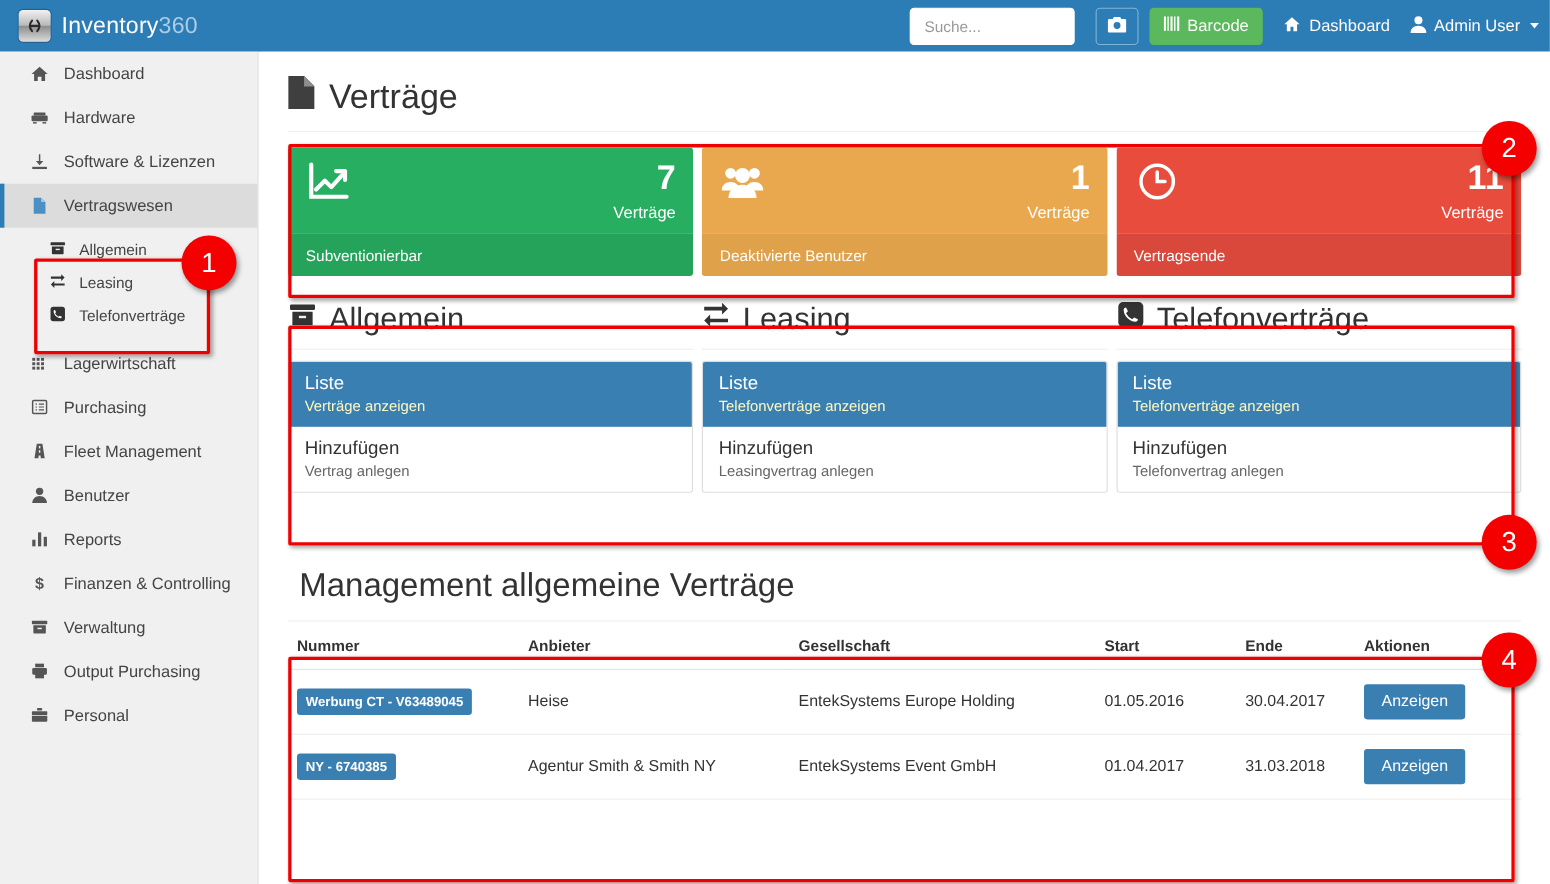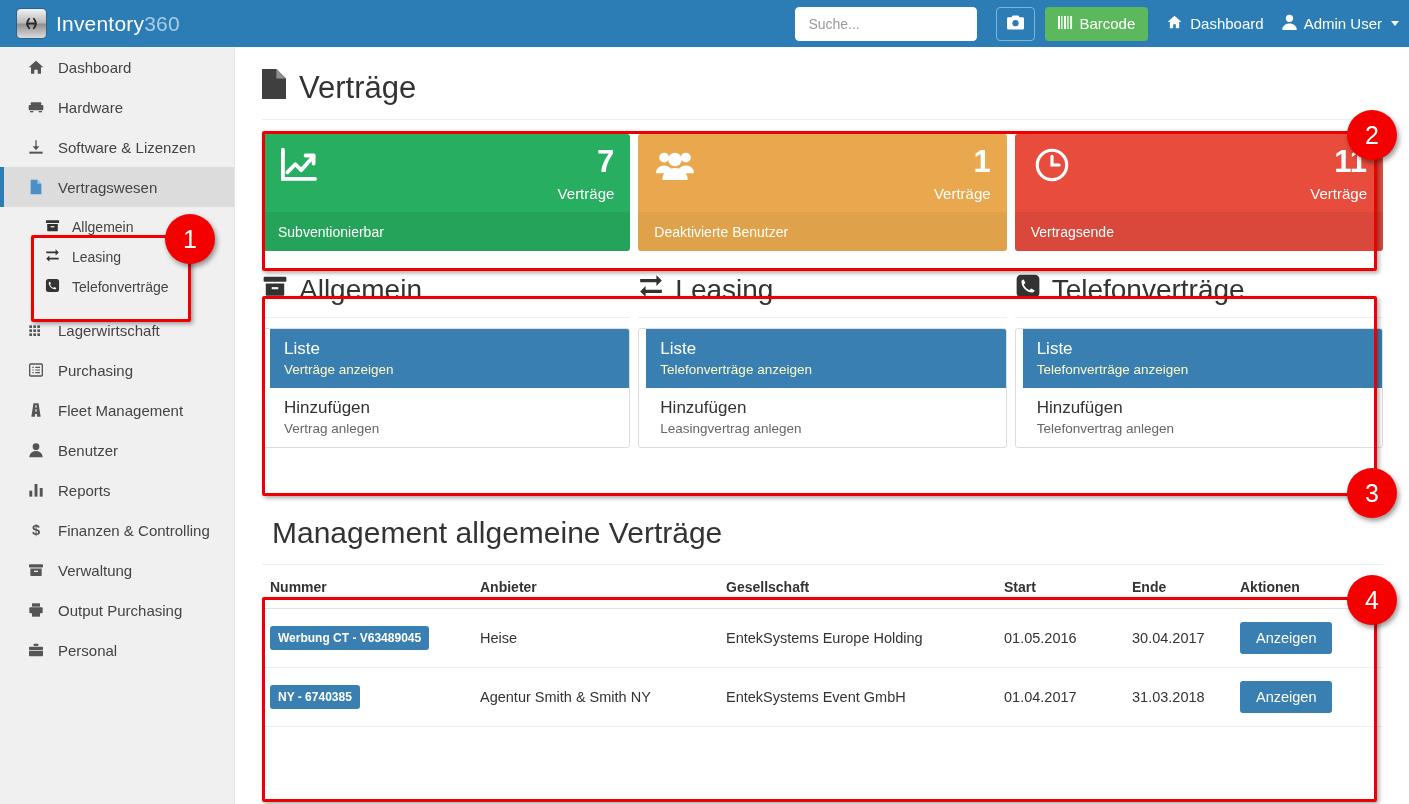--- a/index.html
+++ b/index.html
@@ -28,21 +28,21 @@
     box-shadow: 0 0 0 1px rgba(0,0,0,.2);
   }
   .brand-text { font-size: 21px; color: #ffffff; letter-spacing: .2px; }
   .brand-text .suffix { color: #a8cde4; }
 
   .topnav-right {
     position: absolute; right: 0; top: 0; height: 47px;
     display: flex; align-items: center; gap: 0px; padding-right: 10px;
   }
   .search-input {
-    width: 182px; height: 34px; border-radius: 4px; border: 1px solid #ffffff;
+    width: 150px; height: 34px; border-radius: 4px; border: 1px solid #ffffff;
     background: #fff; padding: 0 12px; font-size: 14px; color: #555;
     font-family: "Liberation Sans", sans-serif; outline: none;
   }
   .search-input::placeholder { color: #999; }
   .cam-btn {
     margin-left: 19px;
     width: 39px; height: 34px; border-radius: 4px;
     border: 1px solid #7fb4d6; background: transparent;
     display: flex; align-items: center; justify-content: center; cursor: pointer;
   }
@@ -123,21 +123,21 @@
   .panels { display: flex; gap: 8px; padding: 22px 26px 0 26px; }
   .panel { flex: 1; }
   .panel-head {
     display: flex; align-items: center; gap: 11px;
     font-size: 28px; color: #333; padding-bottom: 11px;
     border-bottom: 1px solid #eeeeee; margin-bottom: 10px;
   }
   .panel-list {
     border: 1px solid #dddddd; border-radius: 3px; overflow: hidden; background: #fff;
   }
-  .list-row { padding: 9px 14px 11px 14px; cursor: pointer; margin-left: 7px; }
+  .list-row { padding: 9px 14px 11px 14px; cursor: pointer; }
   .list-row.sel { background: #3a7fb1; }
   .list-row .lr-title { font-size: 17px; line-height: 1.3; color: #333; }
   .list-row .lr-sub { font-size: 13.5px; color: #666; margin-top: 2px; }
   .list-row.sel .lr-title { color: #fff; }
   .list-row.sel .lr-sub { color: #fef9c3; }
 
   
   .tablepanel { margin: 58px 26px 0 26px; }
   .tablepanel h2 {
     font-size: 30px; font-weight: normal; color: #333;

